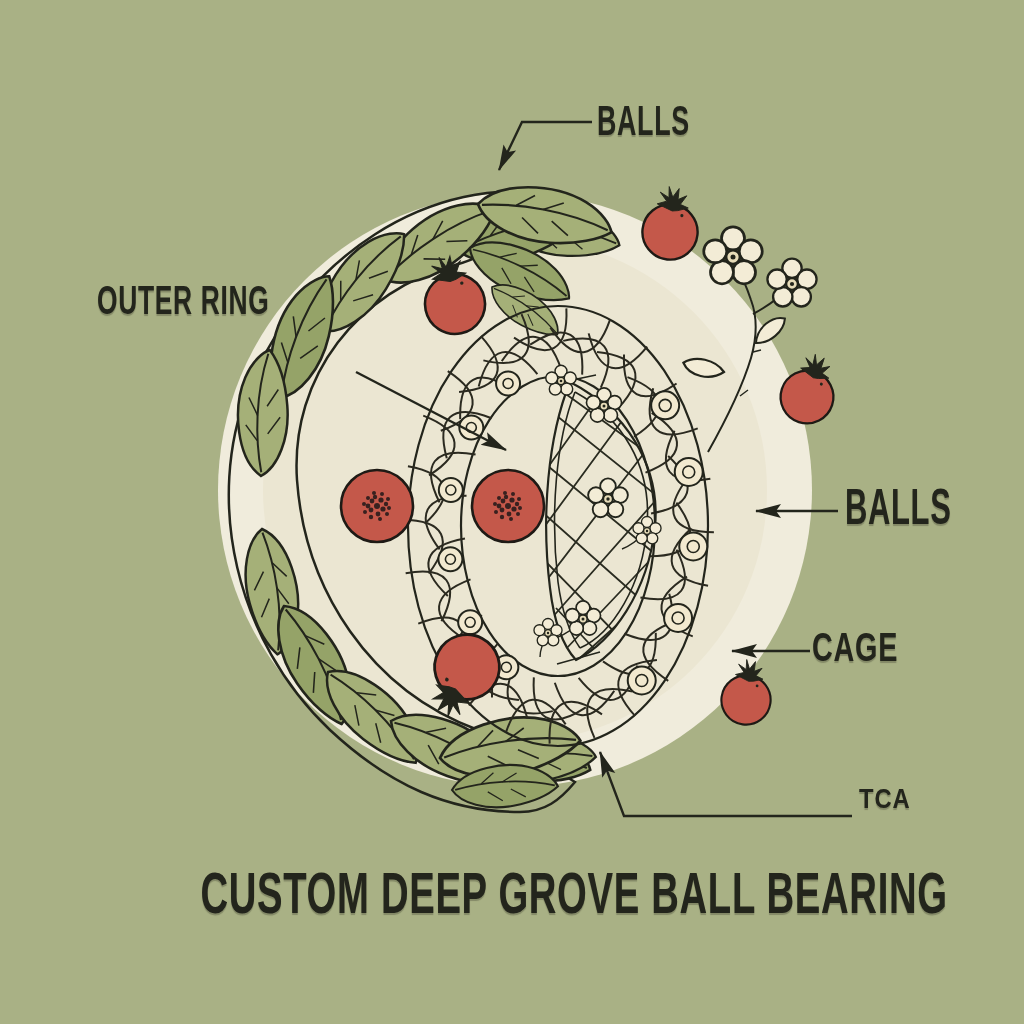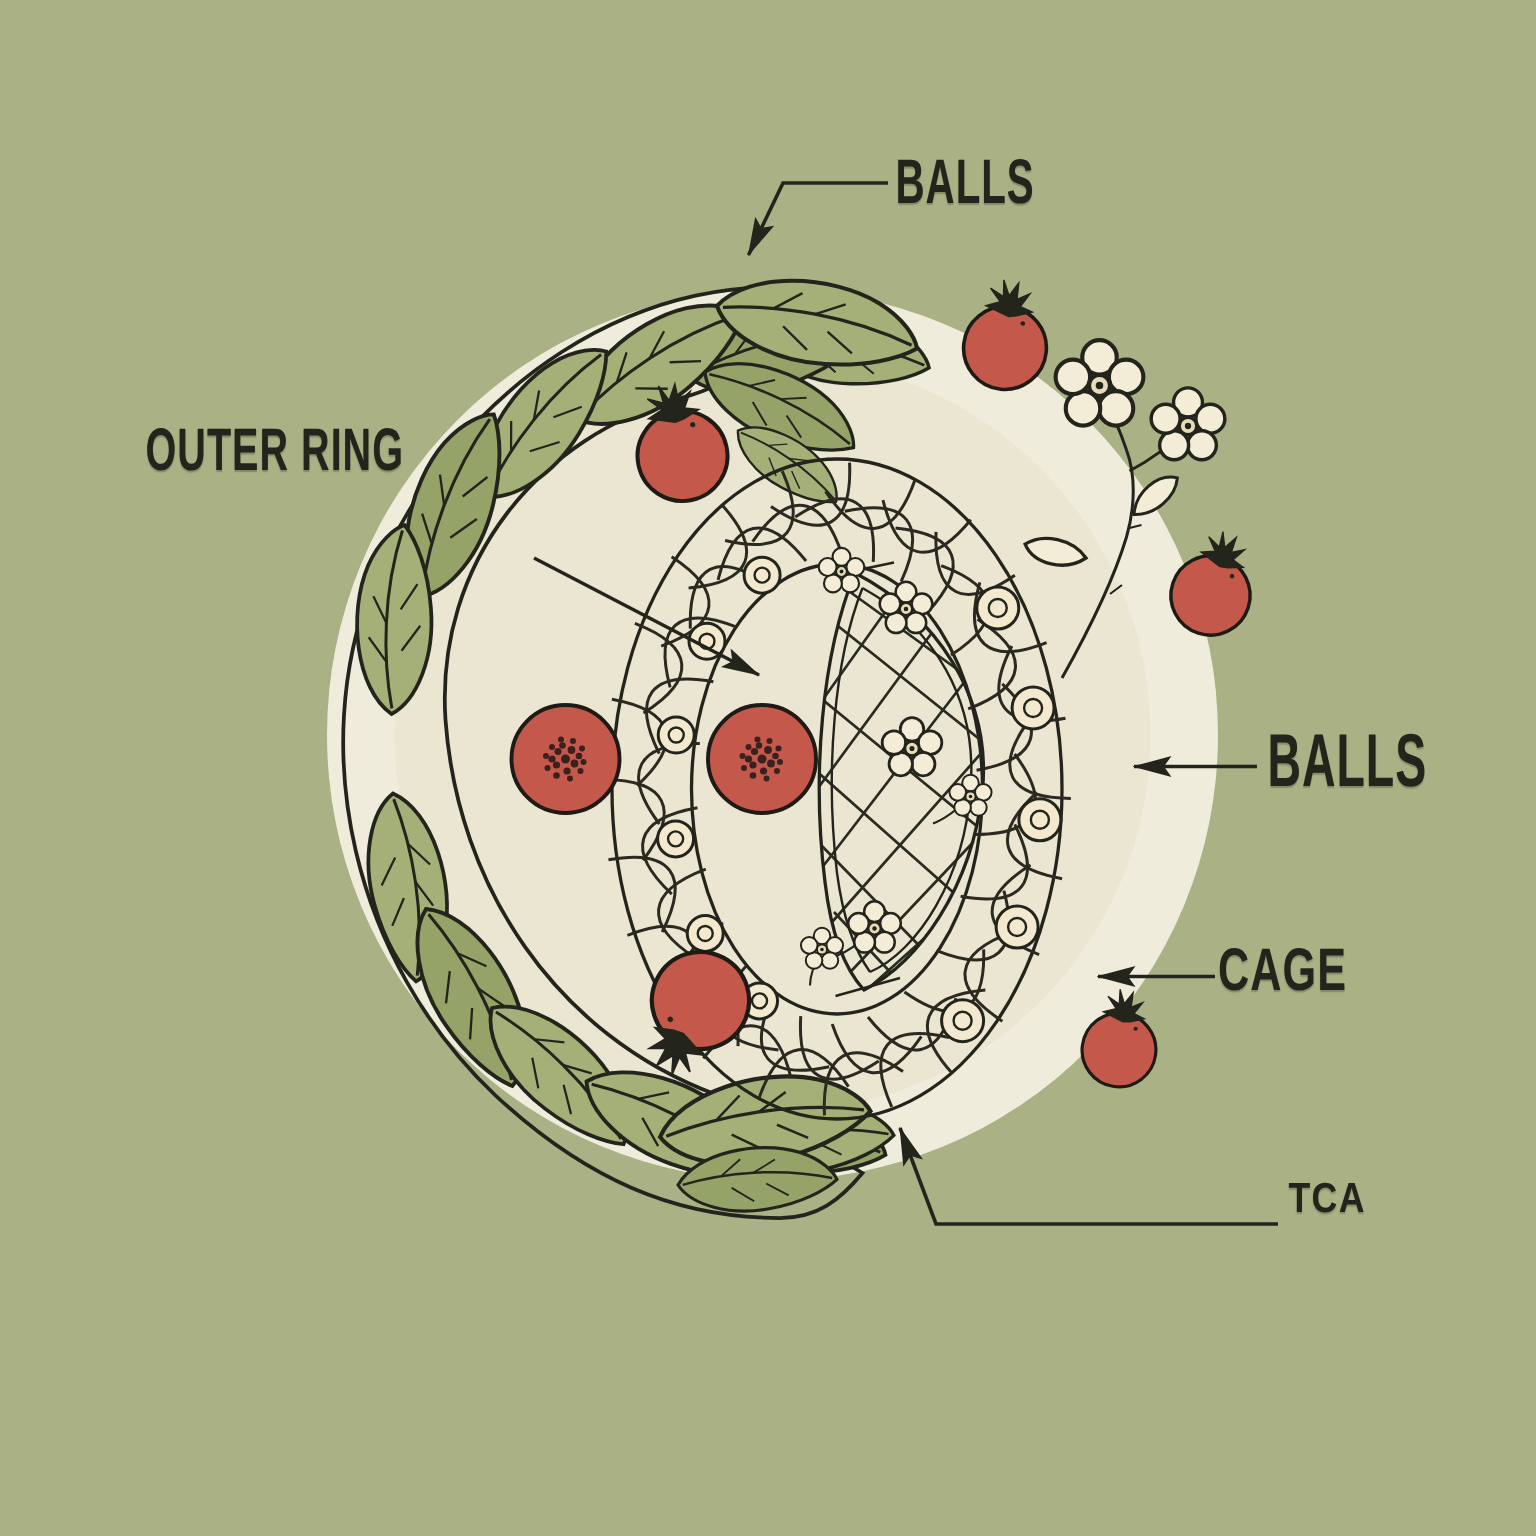--- a/index.html
+++ b/index.html
@@ -259,13 +259,16 @@
     <path class="arrow" marker-end="url(#arrowhead)" d="M810,651 L732,651"></path>
     <path class="arrow" marker-end="url(#arrowhead)" d="M852,816 L624,816 L600,752"></path>
   </g>
 </svg>
 
 <div class="lbl" id="lbl-balls-top" style="left:597px;top:100px;font-size:42px;transform:scaleX(.64);">BALLS</div>
 <div class="lbl" id="lbl-outer-ring" style="left:97px;top:280px;font-size:40px;transform:scaleX(.66);">OUTER RING</div>
 <div class="lbl" id="lbl-balls-right" style="left:845px;top:482px;font-size:50px;transform:scaleX(.62);">BALLS</div>
 <div class="lbl" id="lbl-cage" style="left:812px;top:627px;font-size:40px;transform:scaleX(.72);">CAGE</div>
 <div class="lbl" id="lbl-tca" style="left:859px;top:785px;font-size:28px;transform:scaleX(.85);">TCA</div>
+<div class="lbl" id="title-caption" style="top:864px;font-size:58px;margin-left:8px;">
+  <span>CUSTOM DEEP GROVE BALL BEARING</span>
 </div>
+</div>
 
 </body></html>

